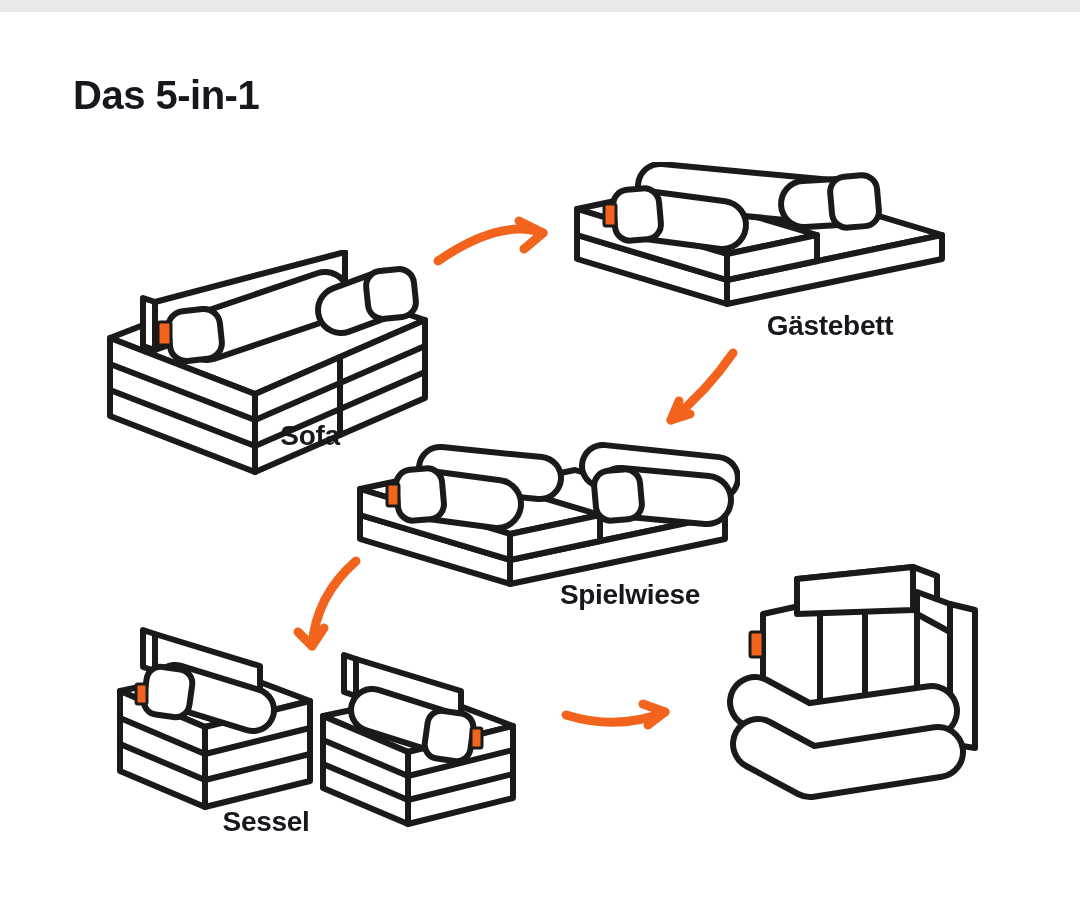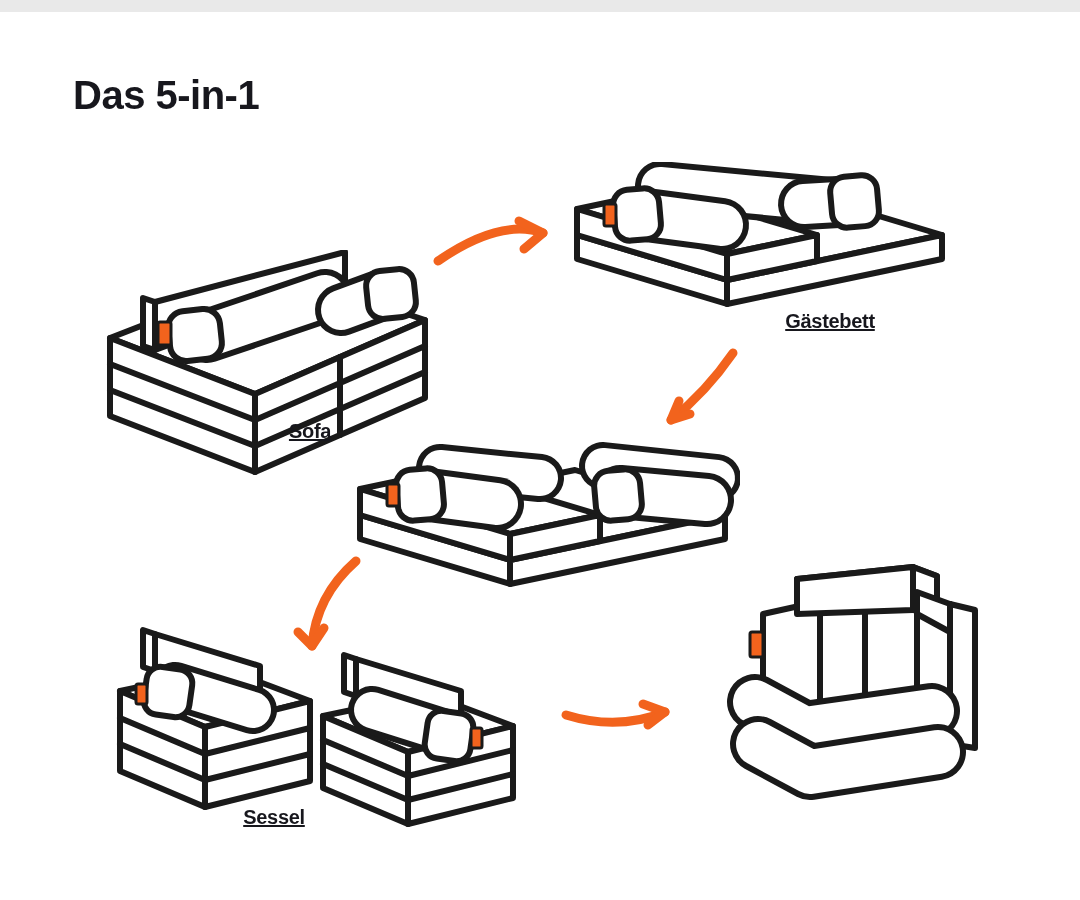--- a/index.html
+++ b/index.html
@@ -3,22 +3,22 @@
 <meta charset="utf-8">
 <style>
   :root{
     --background:#ffffff; --ink:#1a1a1a; --text:#17171d; --accent:#f2631d;
   }
   html,body{margin:0;padding:0;}
   body{background:#e9e9e9;font-family:"Liberation Sans","DejaVu Sans",sans-serif;}
   #canvas{position:relative;width:1080px;height:900px;background:var(--background);overflow:hidden;margin:12px auto;}
   .page-title{position:absolute;left:73px;top:60px;font-size:40px;font-weight:800;
     color:var(--text);line-height:1.15;letter-spacing:-0.5px;}
-  .fig-label{position:absolute;transform:translateX(-50%);font-size:20px;font-weight:800;
-    color:var(--text);white-space:nowrap;letter-spacing:-0.3px;text-decoration:underline;}
+  .fig-label{position:absolute;transform:translateX(-50%);font-size:28px;font-weight:800;
+    color:var(--text);white-space:nowrap;letter-spacing:-0.3px;}
   .fig-svg{position:absolute;}
   
   .shape{fill:#fff;stroke:var(--ink);stroke-width:6;stroke-linejoin:round;}
   .line{fill:none;stroke:var(--ink);stroke-width:6;stroke-linecap:round;stroke-linejoin:round;}
   .tube-o{fill:none;stroke:var(--ink);stroke-linecap:round;stroke-linejoin:round;}
   .tube-i{fill:none;stroke:#ffffff;stroke-linecap:round;stroke-linejoin:round;}
   .tag{fill:var(--accent);stroke:var(--ink);stroke-width:3;stroke-linejoin:round;}
   .arrow{fill:none;stroke:var(--accent);stroke-width:9;stroke-linecap:round;stroke-linejoin:round;}
 </style>
 </head>
@@ -173,15 +173,16 @@
       <path class="arrow" d="M312,634 L298,620 M312,634 L324,616"></path>
     </g>
     <g>
       <path class="arrow" d="M566,703 Q618,719 665,700"></path>
       <path class="arrow" d="M665,700 L643,692 M665,700 L648,713"></path>
     </g>
   </svg>
 
   <div class="fig-label" style="left:310px;top:408px;">Sofa</div>
   <div class="fig-label" style="left:830px;top:298px;">Gästebett</div>
-  <div class="fig-label" style="left:274px;top:794px;">Sessel</div>
+  <div class="fig-label" style="left:630px;top:567px;">Spielwiese</div>
+  <div class="fig-label" style="left:266px;top:794px;">Sessel</div>
 
 </div>
 
 </body></html>

